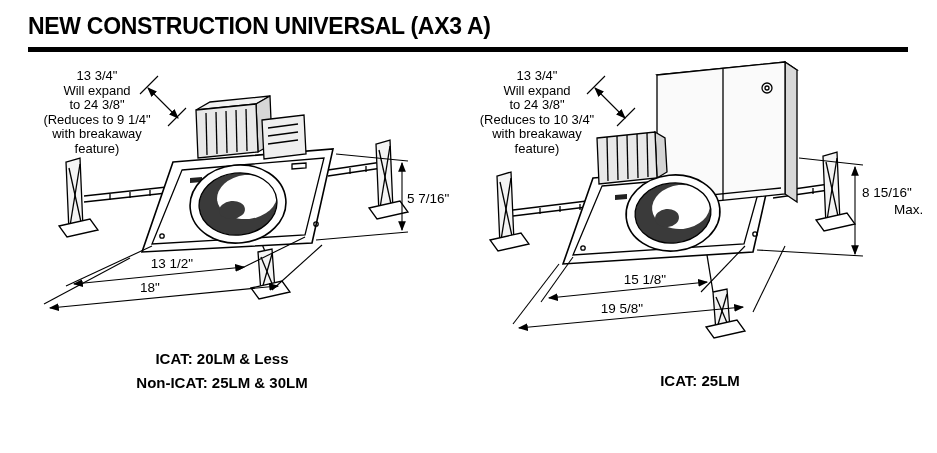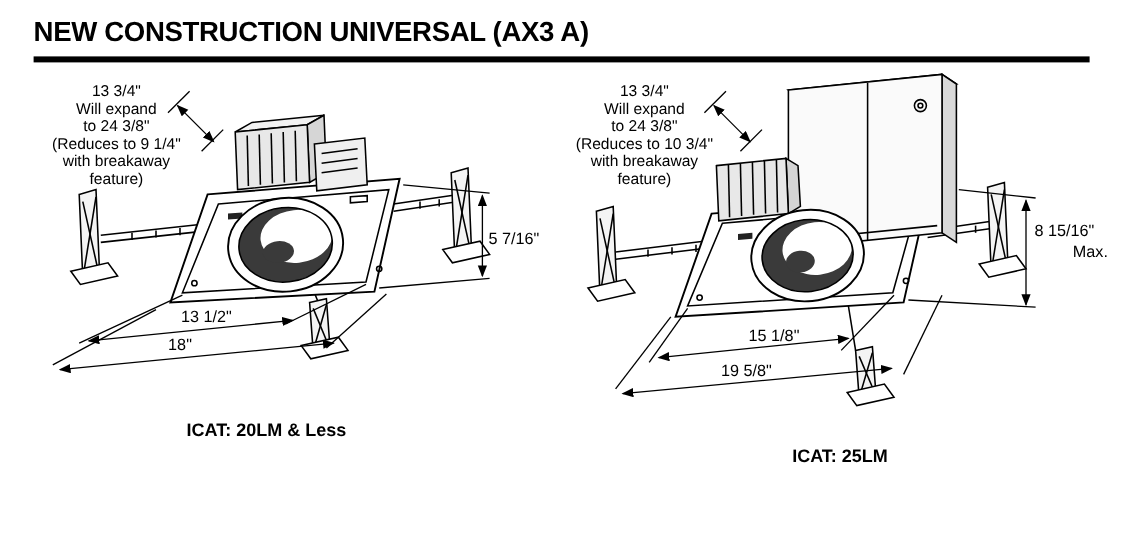--- a/index.html
+++ b/index.html
@@ -114,20 +114,21 @@
     <span>with breakaway</span>
     <span>feature)</span>
   </div>
 
   <div class="dim-label" style="left:407px;top:191px;">5 7/16"</div>
   <div class="dim-label center" style="left:112px;top:256px;width:120px;">13 1/2"</div>
   <div class="dim-label center" style="left:100px;top:280px;width:100px;">18"</div>
 
   <div class="caption" style="left:60px;top:347px;">
     <span>ICAT: 20LM &amp; Less</span>
+    <span>Non-ICAT: 25LM &amp; 30LM</span>
   </div>
 
   <svg style="left:455px;top:50px;" width="450" height="310" viewBox="0 0 450 310">
     <defs>
       <marker id="ah2" markerWidth="9" markerHeight="8" refX="8" refY="3.5" orient="auto-start-reverse">
         <path d="M0,0 L9,3.5 L0,7 Z" fill="#000" stroke="none"></path>
       </marker>
     </defs>
     <g stroke="#000" fill="none" stroke-width="1.3">
       <g>

